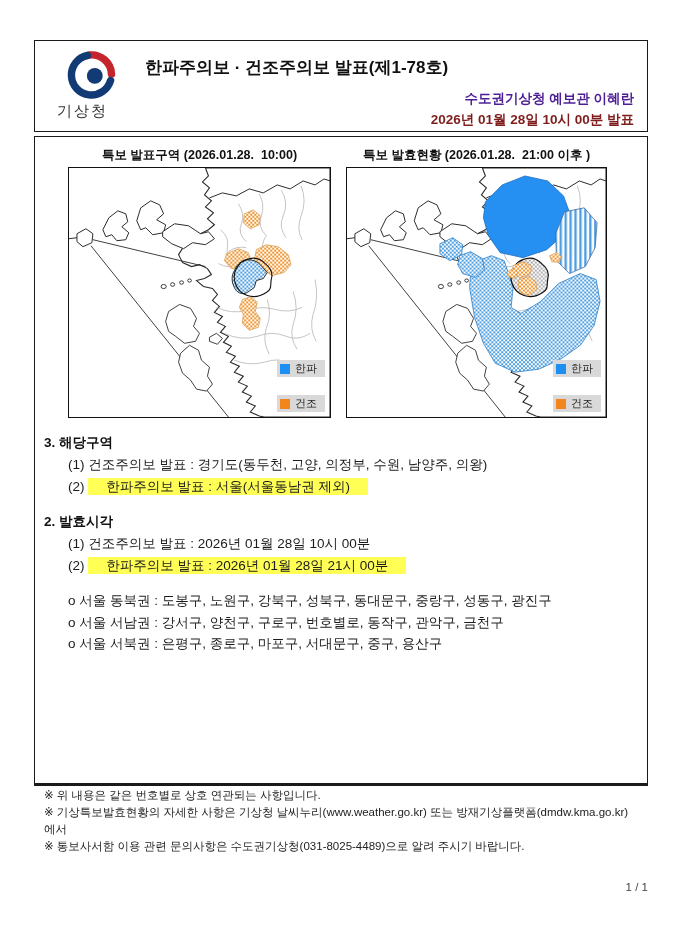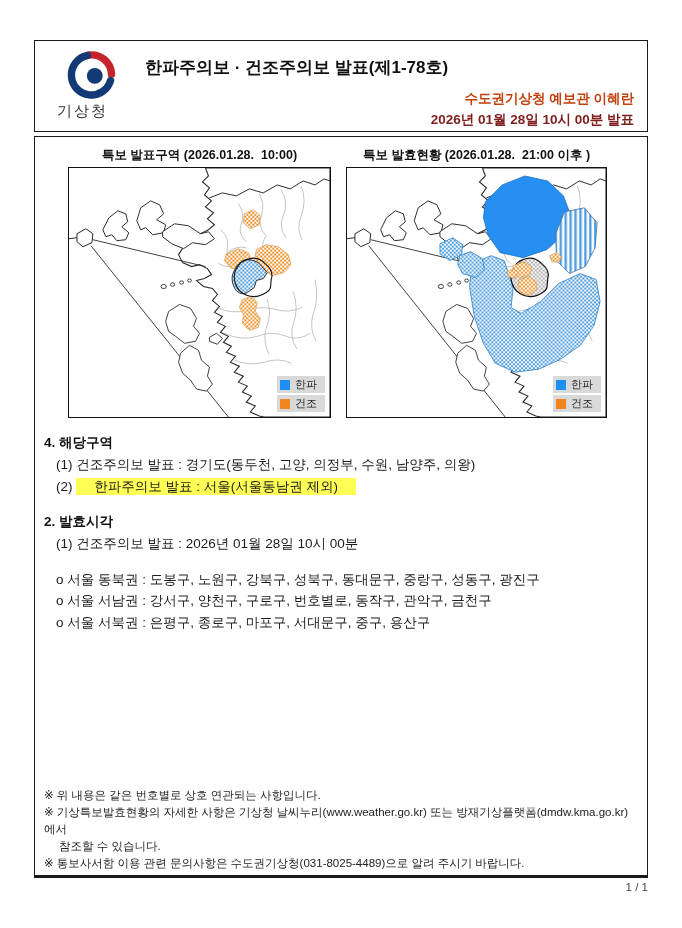--- a/index.html
+++ b/index.html
@@ -8,45 +8,45 @@
   .page { position:relative; width:682px; height:928px; background:#fff; overflow:hidden; }
 
   
   .header-box { position:absolute; left:34px; top:40px; width:614px; height:92px;
     border:1.6px solid #1a1a1a; background:#fff; }
   .logo-wrap { position:absolute; left:22px; top:8px; width:70px; text-align:left; }
   .logo-wrap svg { display:block; margin:0 auto; }
   .agency-name { font-size:15px; color:#333; letter-spacing:2px; margin-top:1px; }
   .bulletin-title { position:absolute; left:110px; right:10px; top:15px; text-align:left;
     font-size:17px; font-weight:bold; color:#111; white-space:pre; }
-  .byline1 { position:absolute; right:13px; top:49px; font-size:13.5px; font-weight:bold; color:#c2410c; }
+  .byline1 { position:absolute; right:13px; top:49px; font-size:13.5px; font-weight:bold; color:#4c1d95; }
   .byline2 { position:absolute; right:13px; top:70px; font-size:13.5px; font-weight:bold; color:#7f1d1d; }
 
   
-  .content-box { position:absolute; left:34px; top:136px; width:614px; height:742px;
+  .content-box { position:absolute; left:34px; top:136px; width:614px; height:650px;
     border:1.6px solid #1a1a1a; border-bottom-width:3px; background:#fff; }
 
   .map-block { position:absolute; top:10px; }
   .map-block.left { left:33px; width:263px; }
   .map-block.right { left:311px; width:261px; }
   .map-title { text-align:center; font-size:12.5px; font-weight:bold; color:#111;
     white-space:pre; margin-bottom:3px; }
   .mapbox { position:relative; width:100%; height:251px; border:1.4px solid #111; background:#fff; }
   .mapbox svg { display:block; width:100%; height:100%; }
   .legend { position:absolute; right:5px; bottom:5px; font-size:11px; color:#222; }
   .legend-row { display:flex; align-items:center; background:#d9d9d9; padding:1px 8px 1px 3px;
-    margin-top:2px; }
+    margin-top:18px; }
   .legend-sq { display:inline-block; width:10px; height:10px; margin-right:5px; }
   .legend-sq.cold { background:#1e8ff2; }
   .legend-sq.dry { background:#f2851c; }
 
   
   .bodytext { position:absolute; left:9px; right:9px; top:295px; font-size:13.5px; color:#1c1c1c; }
   .sec-heading { font-weight:bold; font-size:13.5px; line-height:22px; color:#111; }
-  .item { margin-left:12px; line-height:21.5px; white-space:pre; }
+  .item { margin-left:24px; line-height:21.5px; white-space:pre; }
   .gap { height:14px; }
   .hl { background:#ffff55; padding:1px 18px; }
 
   .footnotes { position:absolute; left:9px; right:9px; top:650px; font-size:11.5px;
     line-height:17px; color:#222; }
   .footnotes .cont { padding-left:15px; }
 
   .page-number { position:absolute; right:34px; top:881px; font-size:11.5px; color:#444;text-align:right; }
 </style>
 </head>
@@ -201,36 +201,36 @@
           </div>
           <div class="legend-row">
             <span class="legend-sq dry"></span>
             <span>건조</span>
           </div>
         </div>
       </div>
     </div>
 
     <div class="bodytext">
-      <div class="sec-heading">4. 해당구역</div>
+      <div class="sec-heading">3. 해당구역</div>
       <div class="item">(1) 건조주의보 발표 : 경기도(동두천, 고양, 의정부, 수원, 남양주, 의왕)</div>
       <div class="item"><span>(2) </span><span class="hl">한파주의보 발표 : 서울(서울동남권 제외)</span></div>
 
       <div class="gap"></div>
       <div class="sec-heading">2. 발효시각</div>
       <div class="item">(1) 건조주의보 발표 : 2026년 01월 28일 10시 00분</div>
+      <div class="item"><span>(2) </span><span class="hl">한파주의보 발표 : 2026년 01월 28일 21시 00분</span></div>
 
       <div class="gap"></div>
       <div class="item">o 서울 동북권 : 도봉구, 노원구, 강북구, 성북구, 동대문구, 중랑구, 성동구, 광진구</div>
       <div class="item">o 서울 서남권 : 강서구, 양천구, 구로구, 번호별로, 동작구, 관악구, 금천구</div>
       <div class="item">o 서울 서북권 : 은평구, 종로구, 마포구, 서대문구, 중구, 용산구</div>
     </div>
 
     <div class="footnotes">
       <div>※ 위 내용은 같은 번호별로 상호 연관되는 사항입니다.</div>
       <div>※ 기상특보발효현황의 자세한 사항은 기상청 날씨누리(www.weather.go.kr) 또는 방재기상플랫폼(dmdw.kma.go.kr)에서</div>
-      <div class="cont">참조할 수 있습니다.</div>
       <div>※ 통보사서함 이용 관련 문의사항은 수도권기상청(031-8025-4489)으로 알려 주시기 바랍니다.</div>
     </div>
   </div>
 
   <div class="page-number">1 / 1</div>
 </div>
 
 </body></html>

